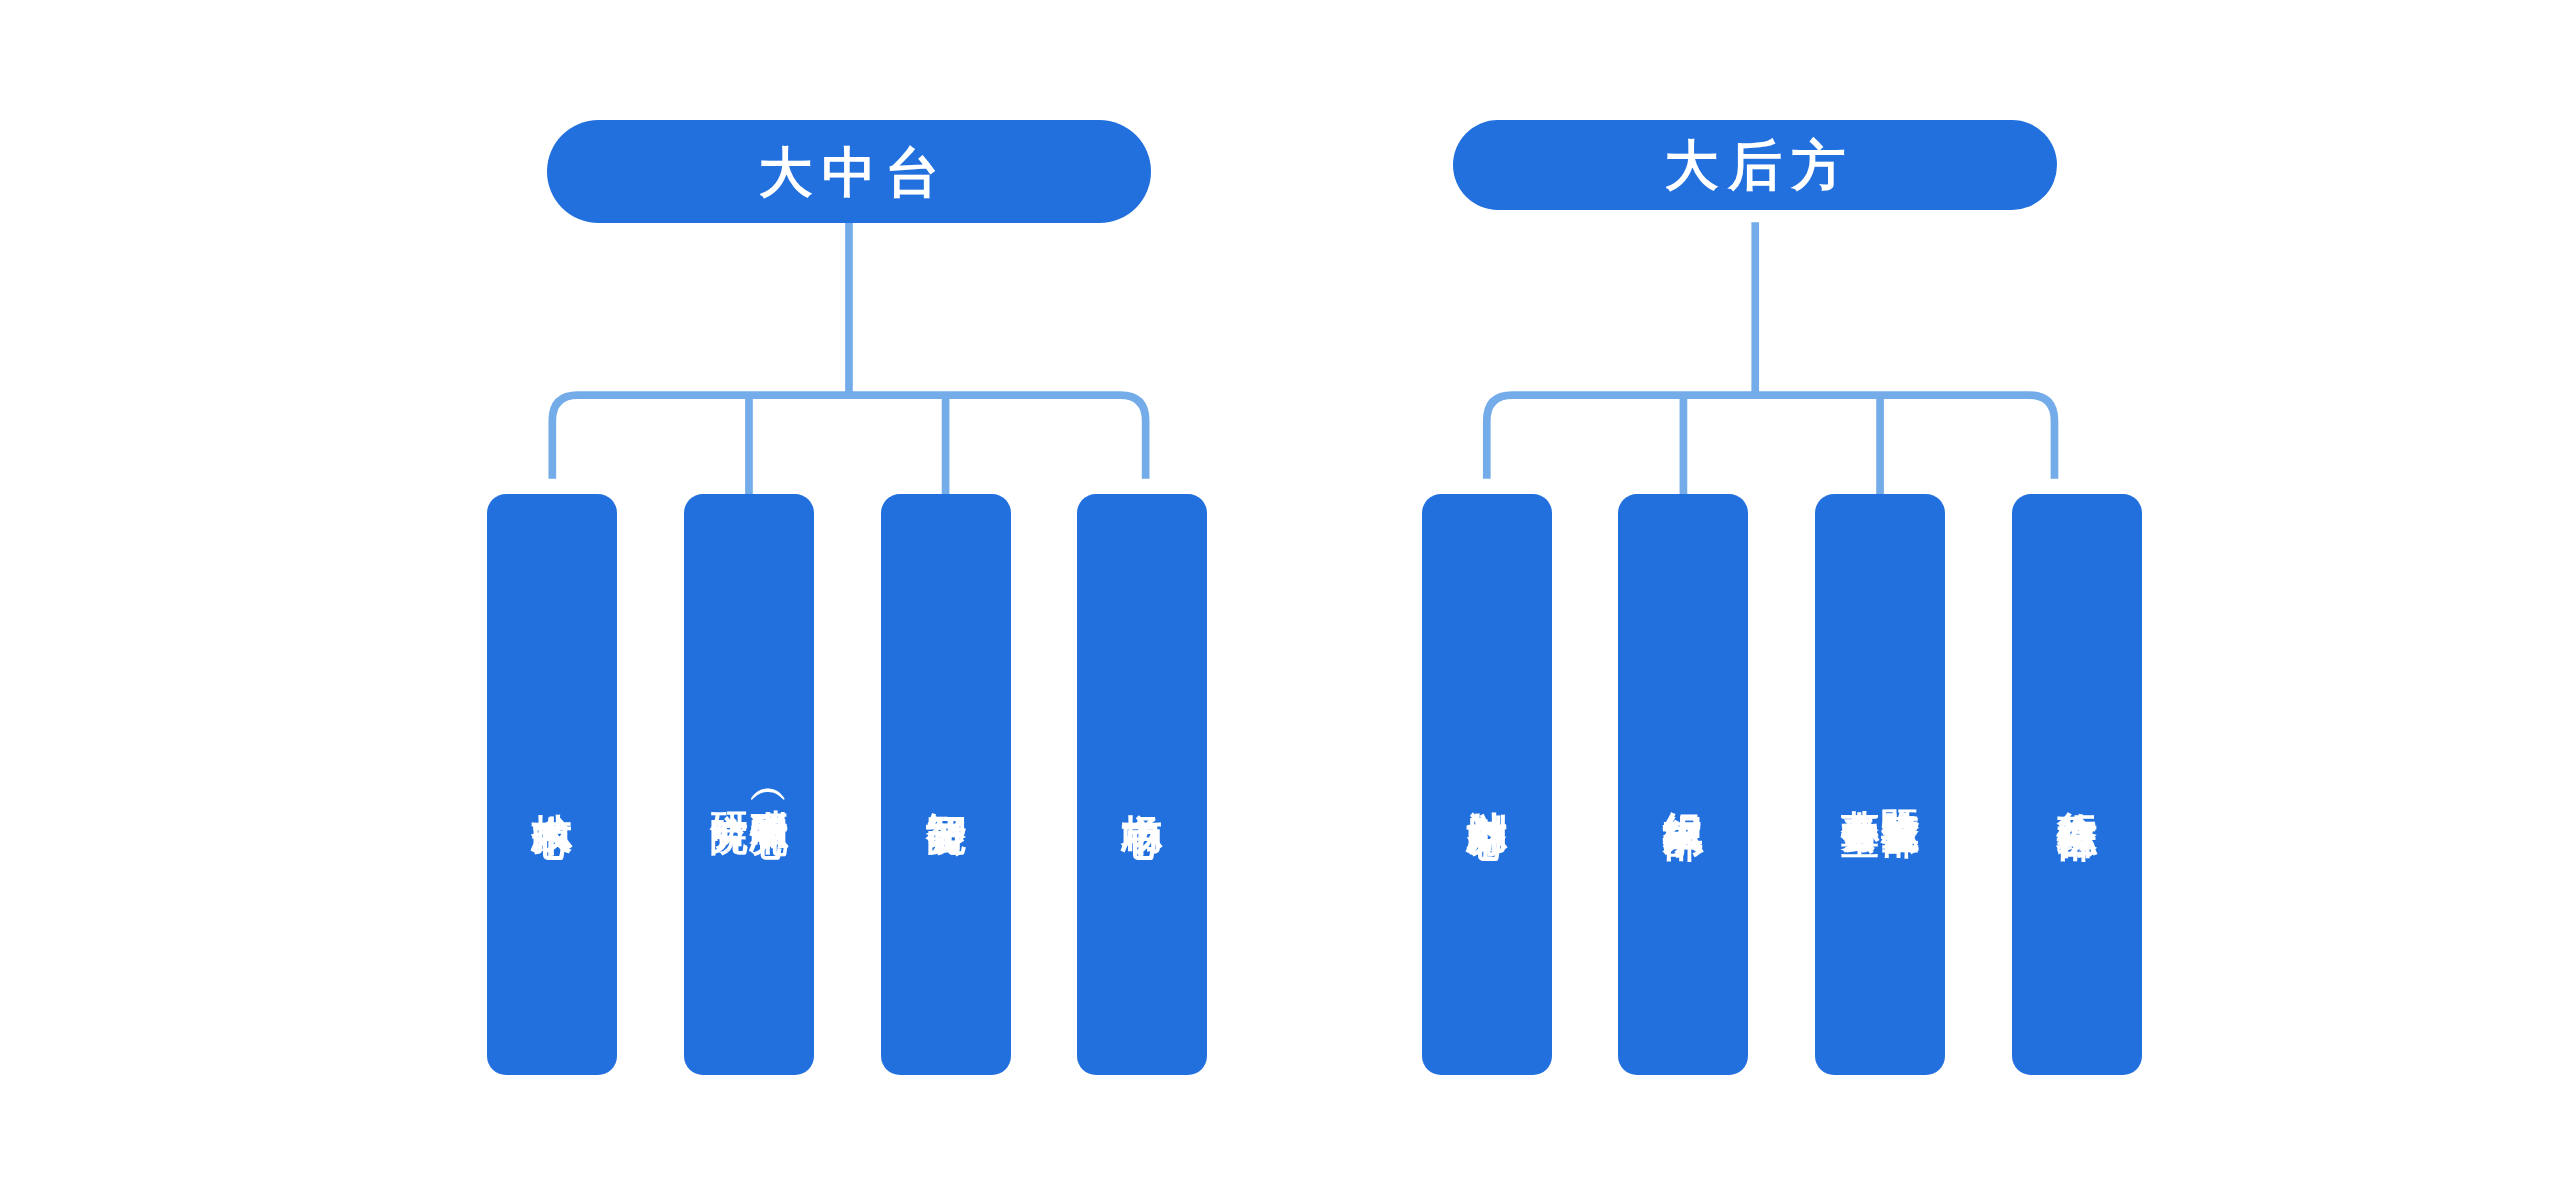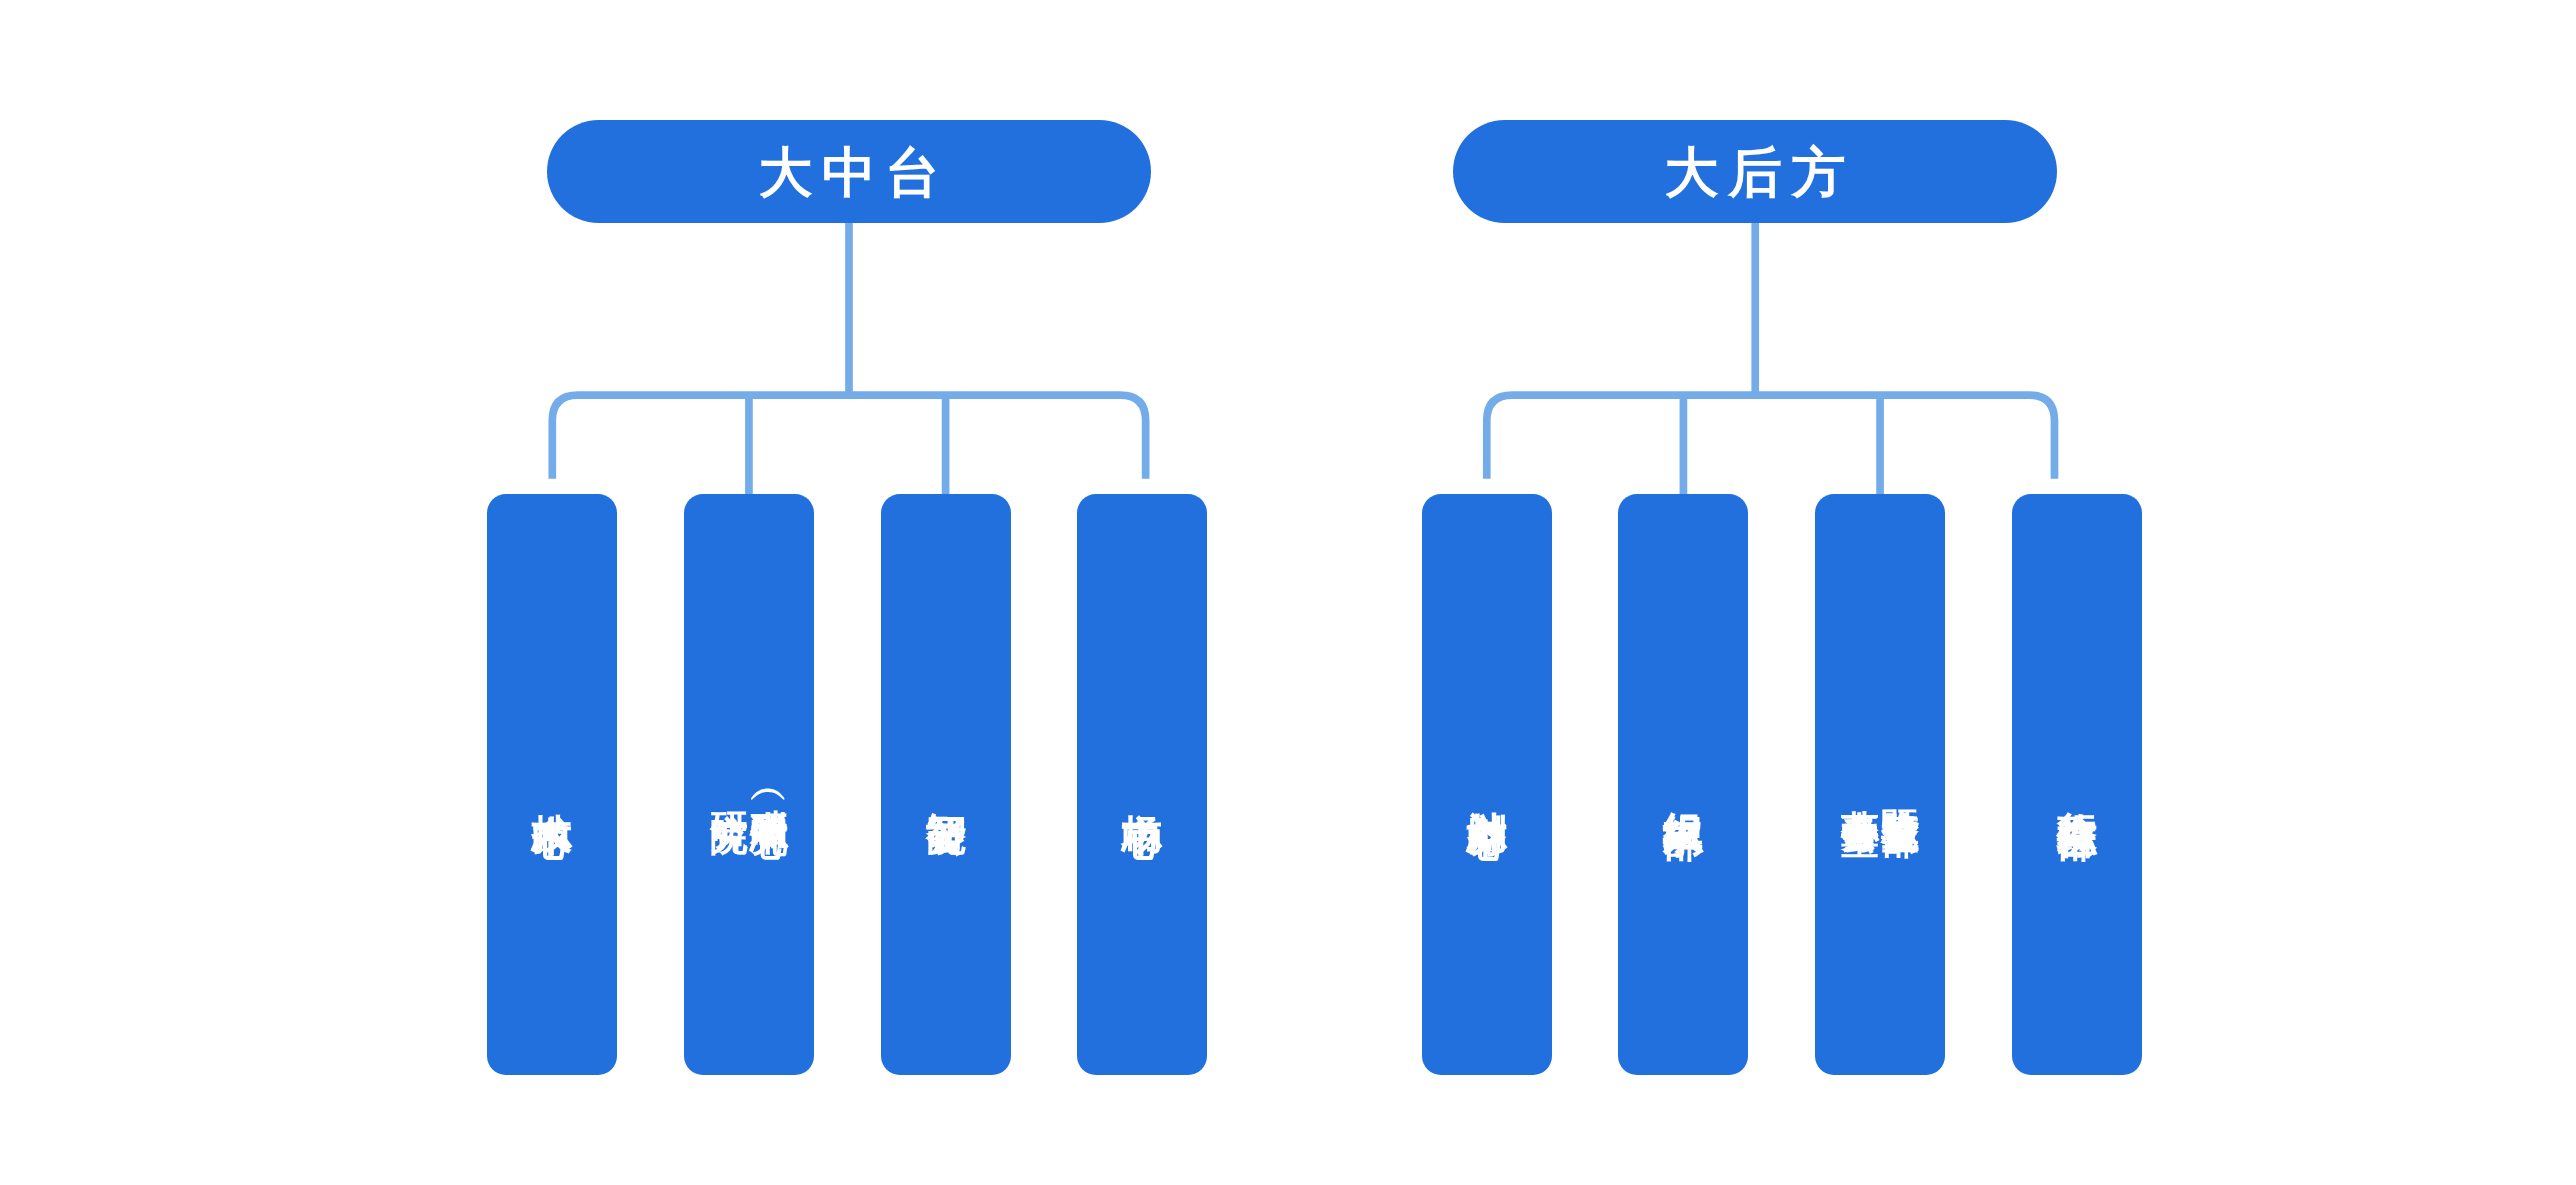--- a/index.html
+++ b/index.html
@@ -85,21 +85,21 @@
   .c-l2 { left: 684px;  top: 494px; width: 130px;  height: 581px; }
   .c-l3 { left: 881px; top: 494px; width: 130px;  height: 581px; }
   .c-l4 { left: 1077px; top: 494px; width: 130px;  height: 581px; }
 
   .c-r1 { left: 1422px; top: 494px; width: 130px;  height: 581px; }
   .c-r2 { left: 1618px; top: 494px; width: 130px;  height: 581px; }
   .c-r3 { left: 1815px; top: 494px; width: 130px;  height: 581px; }
   .c-r4 { left: 2012px; top: 494px; width: 130px;  height: 581px; }
 
   .pill-left  { left: 547px;  top: 120px; width: 604px; height: 103px; }
-  .pill-right { left: 1453px; top: 120px; width: 604px; height: 103px; }
+  .pill-right { left: 1453px; top: 120px; width: 604px; height: 90px; }
 </style>
 </head>
 <body>
 
 <div id="org-chart">
 
   <svg class="connector-layer" viewBox="0 0 3013 1387" width="2576" height="1186" aria-hidden="true">
     <g fill="none" stroke="#74ACE9" stroke-width="9" stroke-linecap="butt">
 
       <path d="M 993,260 L 993,462"></path>

